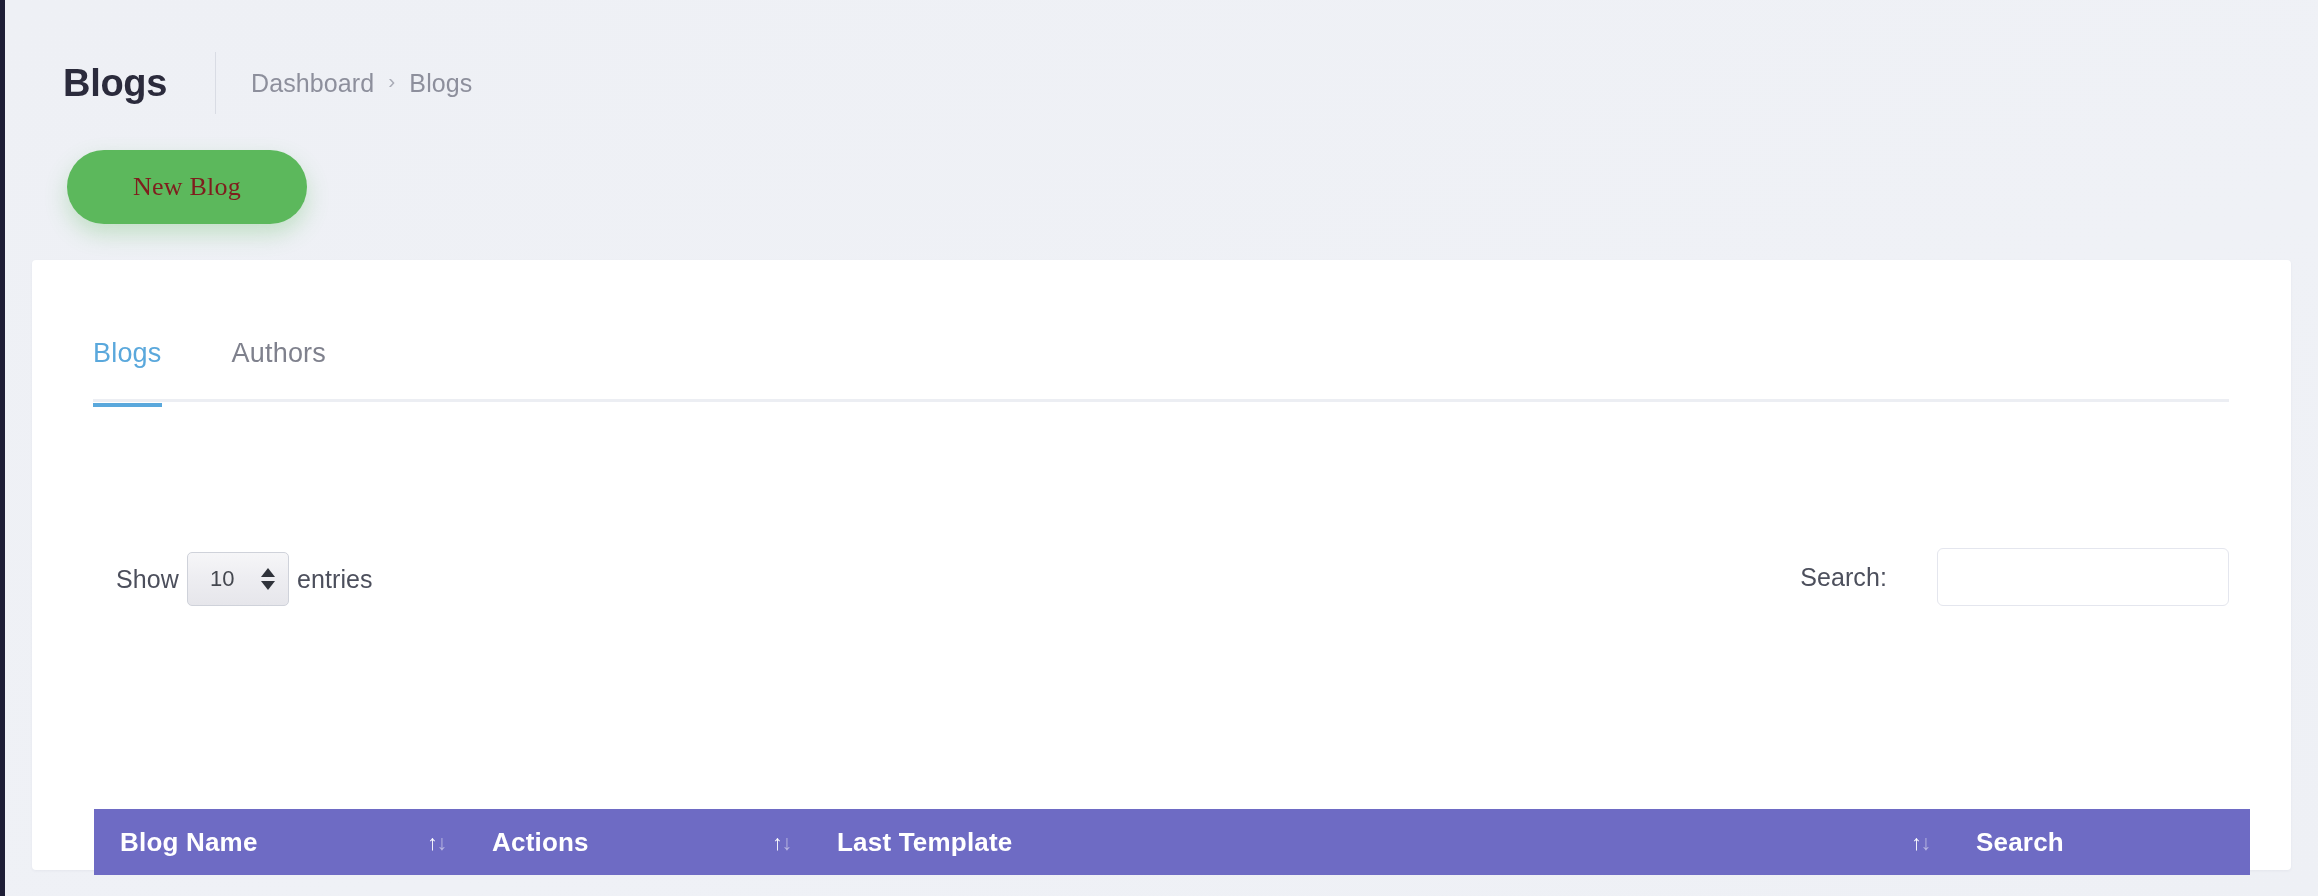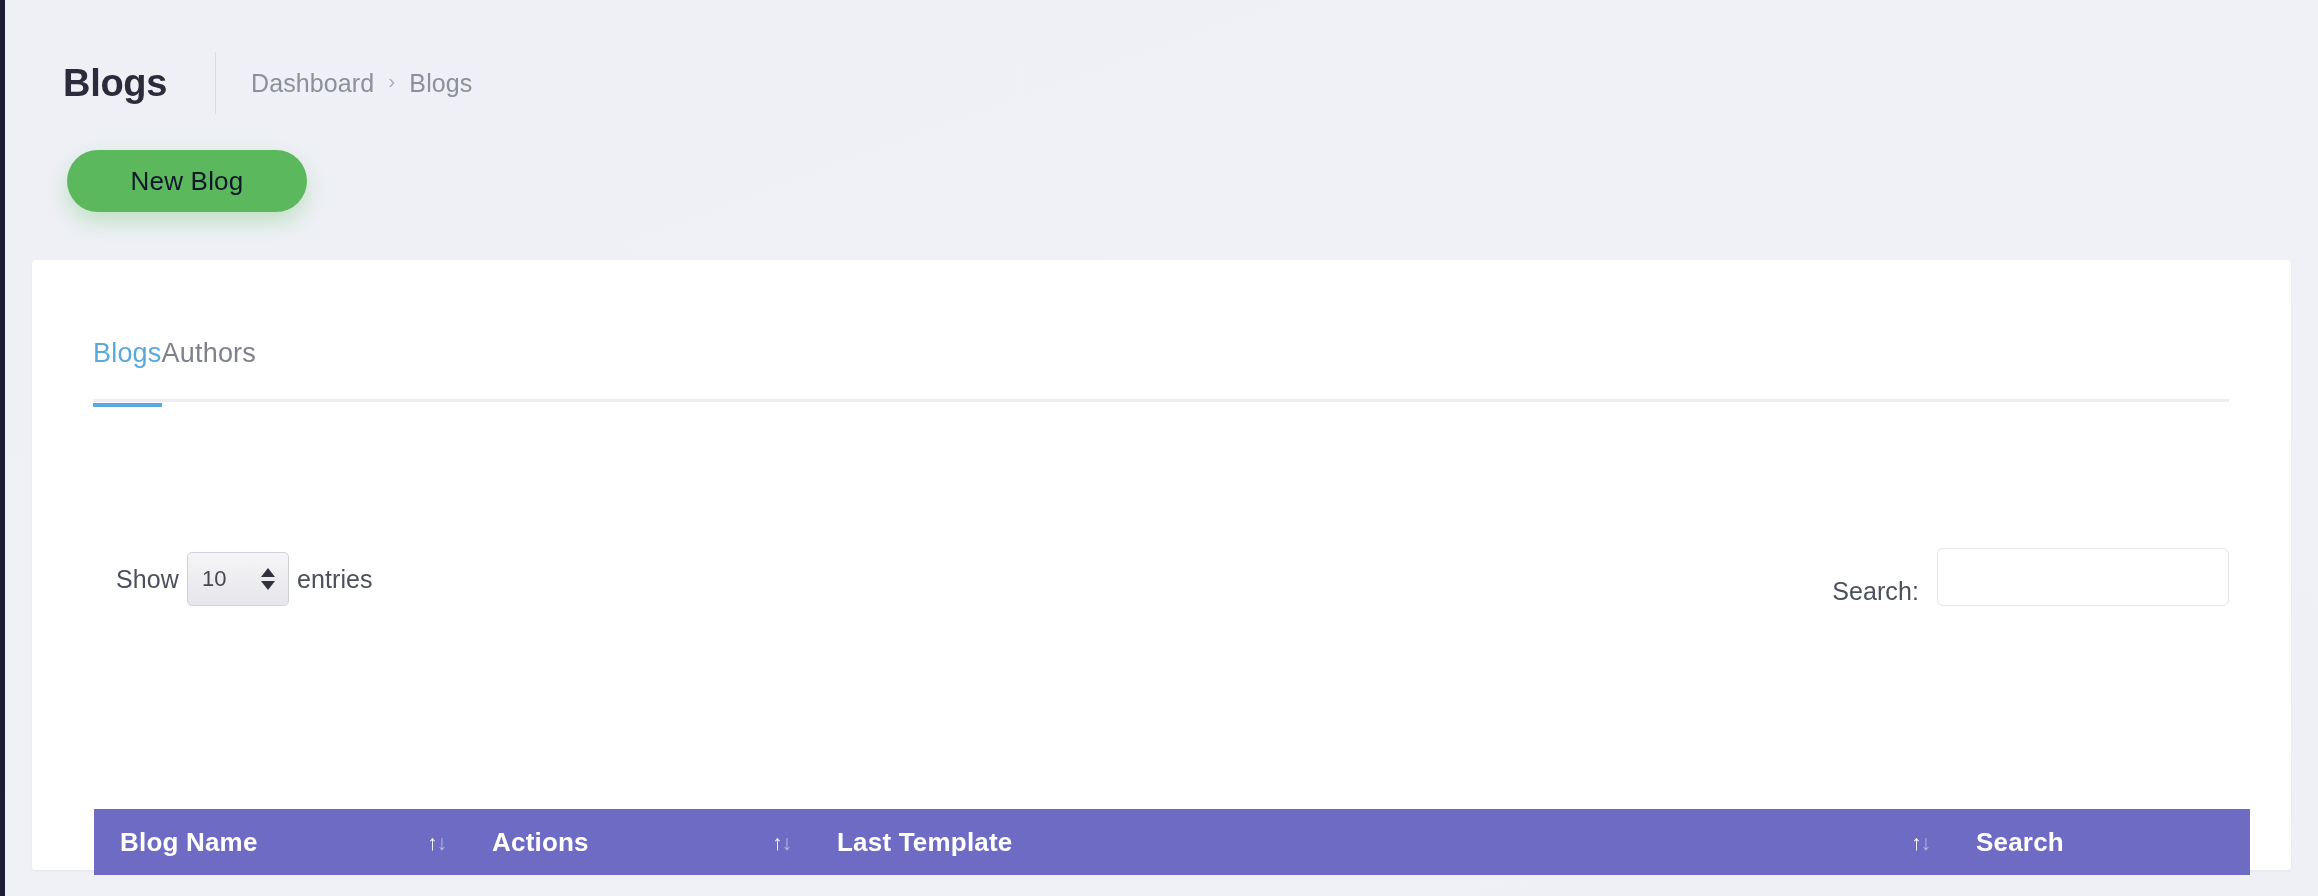--- a/index.html
+++ b/index.html
@@ -71,26 +71,26 @@
     color: #a9abb6;
   }
   .crumb-link { color: #8d8f9c; text-decoration: none; }
 
   
   .new-btn {
     position: absolute;
     left: 62px;
     top: 150px;
     width: 240px;
-    height: 62px;
+    height: 74px;
     border: none;
     border-radius: 40px;
     background: #5cb85c;
-    color: #0f172a;
-    font-family: Liberation Sans, sans-serif;
+    color: #7f1d1d;
+    font-family: Liberation Serif, serif;
     font-size: 26px;
     letter-spacing: 0.2px;
     cursor: pointer;
     box-shadow: 0 10px 22px rgba(92,184,92,0.30);
   }
 
   
   .card {
     position: absolute;
     left: 27px;
@@ -111,21 +111,21 @@
     align-items: flex-end;
   }
   .tab {
     font-size: 27px;
     color: #7f818d;
     padding: 0 0 34px 0;
     cursor: pointer;
     letter-spacing: 0.2px;
     border-bottom: 4px solid transparent;
   }
-  .tab + .tab { }
+  .tab + .tab { margin-left: 70px; }
   .tab.active {
     color: #5aa8dc;
     border-bottom-color: #5aa8dc;
   }
 
   .tabs-rule {
     position: absolute;
     left: 61px;
     top: 139px;
     width: 2136px;
@@ -151,20 +151,21 @@
     width: 102px;
     height: 54px;
     margin: 0 8px;
     border: 1px solid #cfd2da;
     border-radius: 5px;
     background: linear-gradient(180deg, #f6f6f8 0%, #ededf1 50%, #e6e6eb 100%);
     box-shadow: 0 0 0 3px rgba(255,255,255,0.55);
     display: flex;
     align-items: center;
     cursor: pointer;
+    padding-left: 8px;
   }
   .length-select .val {
     font-size: 22px;
     color: #44474f;
     padding-left: 14px;
   }
   .spinner {
     position: absolute;
     right: 13px;
     top: 50%;
@@ -181,21 +182,22 @@
     border-right: 7px solid transparent;
   }
   .spinner .up   { border-bottom: 9px solid #2f323a; margin-bottom: 4px; }
   .spinner .down { border-top: 9px solid #2f323a; }
 
   .search-ctl {
     position: absolute;
     right: 62px;
     top: 288px;
     display: flex;
-    align-items: flex-end;
+    align-items: center;
+    gap: 32px;
   }
   .search-ctl label {
     font-size: 25px;
     color: #4c4f5c;
     margin-right: 18px;
     letter-spacing: 0.1px;
   }
   .search-input {
     width: 292px;
     height: 58px;

